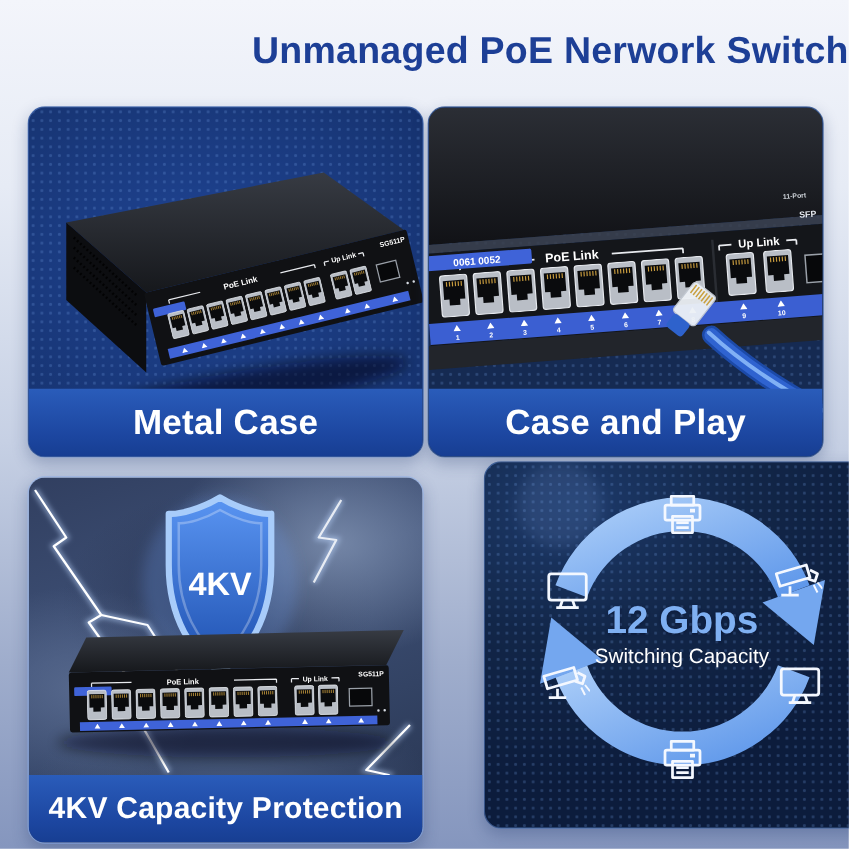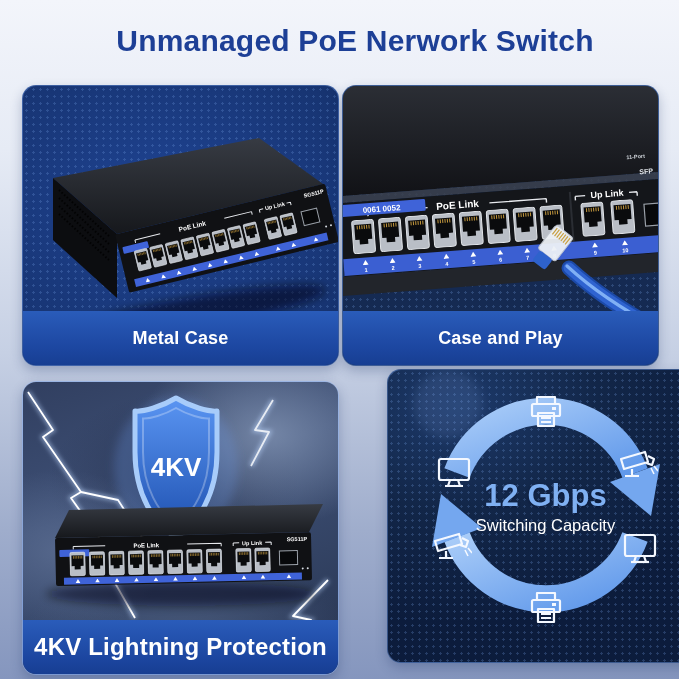--- a/index.html
+++ b/index.html
@@ -3,21 +3,21 @@
 <meta charset="utf-8">
 <style>
   html,body{margin:0;padding:0;}
   body{
     width:679px;height:679px;overflow:hidden;
     font-family:"Liberation Sans",sans-serif;
     background:linear-gradient(180deg,#f3f5fb 0%,#e6ebf5 22%,#c6d0e4 52%,#9fadcc 78%,#8596be 100%);
   }
   .page{position:relative;width:679px;height:679px;}
   .title{
-    position:absolute;top:24px;left:0;right:0;margin:0;text-align:center;
+    position:absolute;top:24px;left:0;right:0;margin:0;text-align:right;
     font-size:30px;font-weight:bold;color:#1d3f96;letter-spacing:.2px;padding-left:31px;
   }
   .grid{position:absolute;top:85px;left:22px;width:635px;height:576px;}
   .card{
     position:absolute;border-radius:14px;overflow:hidden;
     border:1px solid rgba(110,155,230,.45);
     box-shadow:0 5px 12px rgba(30,50,100,.28);
   }
   .card.tl{left:0;top:0;width:315px;height:279px;
     background:radial-gradient(120% 105% at 45% 42%,#1f4494 0%,#173472 55%,#0c1d44 100%);}
@@ -37,21 +37,21 @@
       radial-gradient(60% 45% at 78% 18%,rgba(122,140,172,.9) 0%,rgba(122,140,172,0) 70%),
       radial-gradient(48% 40% at 12% 58%,rgba(90,108,144,.85) 0%,rgba(90,108,144,0) 70%),
       radial-gradient(55% 42% at 48% 34%,rgba(42,54,84,.9) 0%,rgba(42,54,84,0) 72%),
       radial-gradient(70% 50% at 52% 92%,rgba(78,96,130,.8) 0%,rgba(78,96,130,0) 75%),
       linear-gradient(160deg,#313f60 0%,#3e5076 38%,#334364 68%,#273450 100%);
   }
   .band{
     position:absolute;left:0;right:0;bottom:0;height:54px;z-index:5;
     display:flex;align-items:center;justify-content:center;
     background:linear-gradient(180deg,#2a5cba 0%,#1c46a0 70%,#173e92 100%);
-    color:#ffffff;font-weight:bold;font-size:18px;letter-spacing:.2px;
+    color:#ffffff;font-weight:bold;font-size:28px;letter-spacing:.2px;
   }
   .band.small{font-size:24px;}
   svg{position:absolute;inset:0;display:block;}
   svg text{font-family:"Liberation Sans",sans-serif;}
   .centerlabel{position:absolute;left:0;right:0;top:108px;text-align:center;z-index:4;pointer-events:none;}
   .centerlabel .val{font-size:31px;font-weight:bold;color:#7fb0f2;text-shadow:0 1px 3px rgba(0,10,40,.5);margin:0;}
   .centerlabel .sub{font-size:16.5px;font-weight:normal;color:#ffffff;margin-top:2px;}
 </style>
 </head>
 <body>
@@ -347,21 +347,21 @@
               <use href="#sym-up" x="136.5" y="41.5" width="5" height="4"></use>
                 <use href="#sym-up" x="156" y="41.5" width="5" height="4"></use>
               <use href="#sym-up" x="185.5" y="41.5" width="5" height="4"></use>
                 <use href="#sym-up" x="204.5" y="41.5" width="5" height="4"></use>
               <use href="#sym-up" x="230.5" y="41.5" width="5" height="4"></use>
             </g>
           </g>
         </g>
       </svg>
       <div class="band small">
-        <span>4KV Lightning Protection</span>
+        <span>4KV Capacity Protection</span>
       </div>
     </section>
 
     <section class="card br">
       <div class="dots"></div>
       <svg class="scene" viewBox="0 0 315 292">
         <circle cx="60" cy="34" r="34" fill="rgba(150,185,240,.12)" filter="url(#soft6)"></circle>
 
         <g>
           <path d="M69,103 A95,95 0 0 1 247,103" stroke="url(#gArrow)" stroke-width="27" fill="none"></path>

